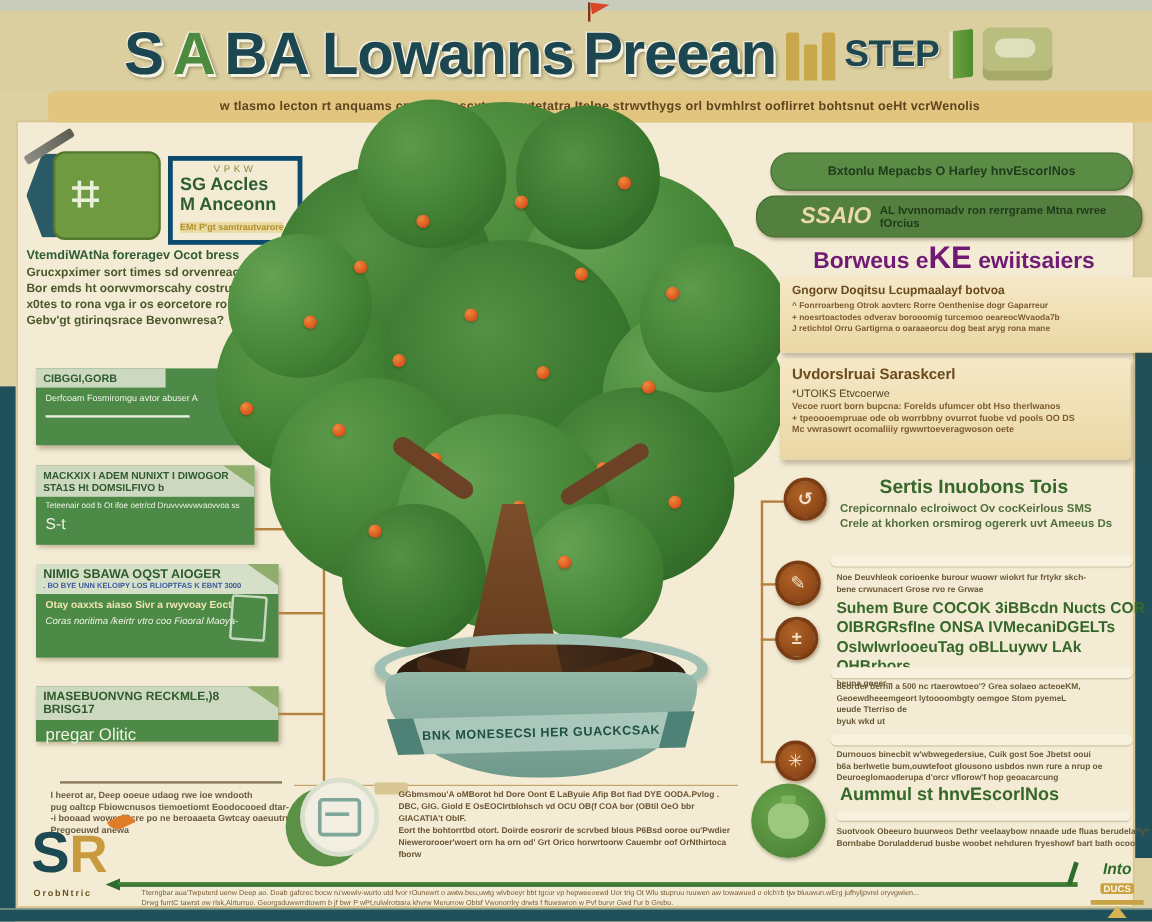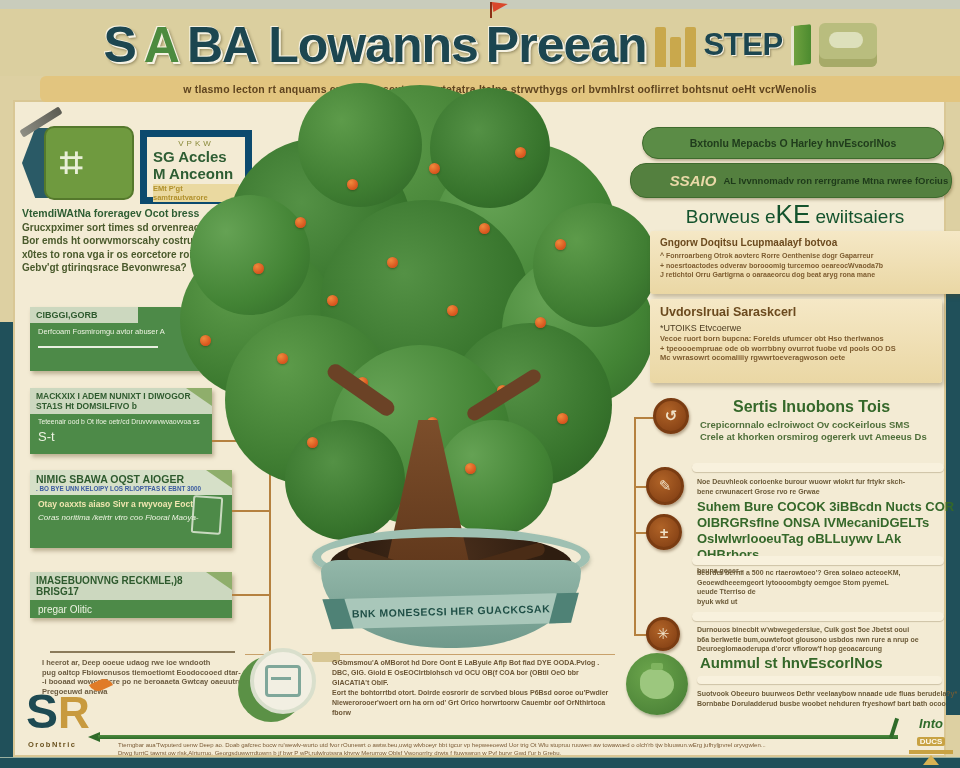--- a/index.html
+++ b/index.html
@@ -27,21 +27,21 @@
   .book-icon{width:17px;height:40px;background:linear-gradient(90deg,#6fa13f,#4c8b2f);border-left:3px solid #e9e6cf;transform:skewY(-6deg);border-radius:2px;}
   .register-icon{width:58px;height:44px;background:#b9bd7e;border-radius:6px;position:relative;box-shadow:inset 0 -8px 0 #a6aa68;}
   .register-icon::after{content:"";position:absolute;left:10px;top:9px;width:34px;height:16px;background:#dde0bb;border-radius:8px;}
   .subtitle-bar{left:40px;top:76px;width:920px;height:26px;background:#e2c57f;border-radius:6px 0 0 6px;
       display:flex;align-items:center;justify-content:center;font-size:10.5px;font-weight:bold;color:#5f441f;letter-spacing:.2px;}
   
   .shield-tag{left:22px;top:128px;width:44px;height:70px;background:#2a5a66;clip-path:polygon(100% 0,100% 100%,30% 100%,0 50%,30% 0);}
   .badge-green{left:44px;top:126px;width:90px;height:74px;background:#6f9a3f;border-radius:10px;border:2px solid #55792c;box-sizing:border-box;}
   .badge-bars{position:absolute;left:14px;top:10px;width:58px;height:50px;color:#e9efd8;font-weight:bold;font-size:40px;line-height:48px;letter-spacing:2px;}
   .pencil{left:18px;top:118px;width:46px;height:8px;background:linear-gradient(90deg,#8e8e84,#5b5b52);transform:rotate(-32deg);border-radius:2px;}
-  .badge-box{left:140px;top:130px;width:112px;height:74px;border:7px solid #0c4a6e;box-sizing:border-box;padding:2px 6px;}
+  .badge-box{left:140px;top:130px;width:112px;height:74px;border:4px solid #0c4a6e;box-sizing:border-box;padding:2px 6px;}
   .badge-tag{font-size:8px;color:#8a8a3a;letter-spacing:3px;text-align:center;}
   .badge-l1{font-size:15px;font-weight:bold;color:#2e5d33;line-height:17px;}
   .badge-l3{font-size:7.5px;font-weight:bold;color:#b1912d;background:#ead9a0;display:inline-block;margin-top:2px;}
   .intro{left:22px;top:207px;width:218px;font-size:10px;font-weight:bold;color:#4a5a2c;line-height:13.5px;}
   .intro .first{color:#2e5d33;font-size:10.5px;}
   .gbox{background:#4d8a48;box-shadow:2px 3px 4px rgba(90,70,30,.35);}
   .gbox-head{background:#ccd8bf;color:#2e5a2e;font-weight:bold;padding:3px 6px;}
   .fold{width:0;height:0;border-left:26px solid transparent;border-top:18px solid #8fae6b;position:absolute;right:0;top:0;}
   .gb-body{color:#eef3e2;padding:4px 8px;}
   .wline{height:2px;background:#e8efe0;margin-top:6px;width:120px;}
@@ -76,23 +76,23 @@
                display:flex;align-items:center;justify-content:center;}
   .calc-glyph{width:30px;height:26px;border:3px solid #7fa79a;border-radius:4px;position:relative;}
   .calc-glyph::after{content:"";position:absolute;left:3px;top:9px;width:20px;height:3px;background:#7fa79a;}
   .calc-tab{left:312px;top:652px;width:28px;height:10px;background:#d8c794;border-radius:2px;}
   .cfoot{left:332px;top:658px;width:285px;font-size:7px;color:#6b5535;line-height:10px;font-weight:bold;}
   
   .pill{border-radius:16px;display:flex;align-items:center;justify-content:center;box-shadow:1px 2px 3px rgba(80,60,20,.35);}
   .pill1{left:642px;top:127px;width:300px;height:30px;background:#5b8c46;border:1px solid #3f6b2e;
          font-size:10.5px;font-weight:bold;color:#203c1c;}
   .pill2{left:630px;top:163px;width:320px;height:33px;background:#54803f;border:1px solid #3f6b2e;gap:7px;}
-  .pill2-lead{font-size:15px;font-weight:bold;font-style:italic;color:#ead9a8;margin-left:36px;}
+  .pill2-lead{font-size:19px;font-weight:bold;font-style:italic;color:#ead9a8;margin-left:36px;}
   .pill2-rest{font-size:9.5px;font-weight:bold;color:#1e3a1a;}
-  .r-heading{left:640px;top:199px;width:310px;text-align:center;color:#14532d;font-weight:normal;font-size:19px;}
+  .r-heading{left:640px;top:199px;width:310px;text-align:center;color:#701a75;font-weight:bold;font-size:19px;}
   .r-heading .big{font-size:26px;}
   .tan{background:linear-gradient(180deg,#f5e8c6,#ead7a4);border-radius:3px;box-shadow:2px 3px 4px rgba(90,70,30,.3);
        padding:6px 10px;box-sizing:border-box;}
   .tan1{left:650px;top:231px;width:339px;height:63px;}
   .tan2{left:650px;top:299px;width:292px;height:84px;}
   .tan-h{font-size:10px;font-weight:bold;color:#6b4a1e;margin-bottom:3px;}
   .tan-h2{font-size:12.5px;}
   .tan-line{font-size:7px;color:#7d5c30;line-height:9.5px;font-weight:bold;}
   .tan-strong{font-size:9px;color:#4a3a20;font-weight:normal;line-height:12px;}
   .num-circle{position:absolute;width:36px;height:36px;border-radius:50%;background:radial-gradient(circle at 40% 35%,#b06327,#8a4517 75%);
@@ -191,21 +191,21 @@
     <div style="font-size:6.3px;color:#3a5aa0;font-weight:bold;">. BO BYE UNN KELOIPY LOS RLIOPTFAS K EBNT 3000</div>
   </div>
   <div class="gb-body" style="font-size:8.5px;color:#f0e6b0;font-weight:bold;">Otay oaxxts aiaso Sivr a rwyvoay Eoct</div>
   <div class="gb-body" style="font-size:8px;padding-top:0;font-style:italic;">Coras noritima /keirtr vtro coo Fiooral Maoya-</div>
   <div class="clipboard"></div>
 </div>
 
 <div class="abs gbox" style="left:30px;top:572px;width:202px;height:46px;">
   <div class="fold"></div>
   <div class="gbox-head" style="font-size:10px;">IMASEBUONVNG RECKMLE,)8 BRISG17</div>
-  <div class="gb-body" style="font-size:10px;">pregar Olitic</div>
+  <div class="gb-body" style="font-size:14px;">pregar Olitic</div>
 </div>
 
 <div class="abs lfoot-rule"></div>
 <div class="abs lfoot">
   <div>I heerot ar, Deep ooeue udaog rwe ioe wndooth</div>
   <div>pug oaltcp Fbiowcnusos tiemoetiomt Eoodocooed dtar-</div>
   <div>-i booaad wowcrfBcre po ne beroaaeta Gwtcay oaeuutru</div>
   <div>Pregoeuwd anewa</div>
 </div>
 <div class="abs logo-s">S</div>

